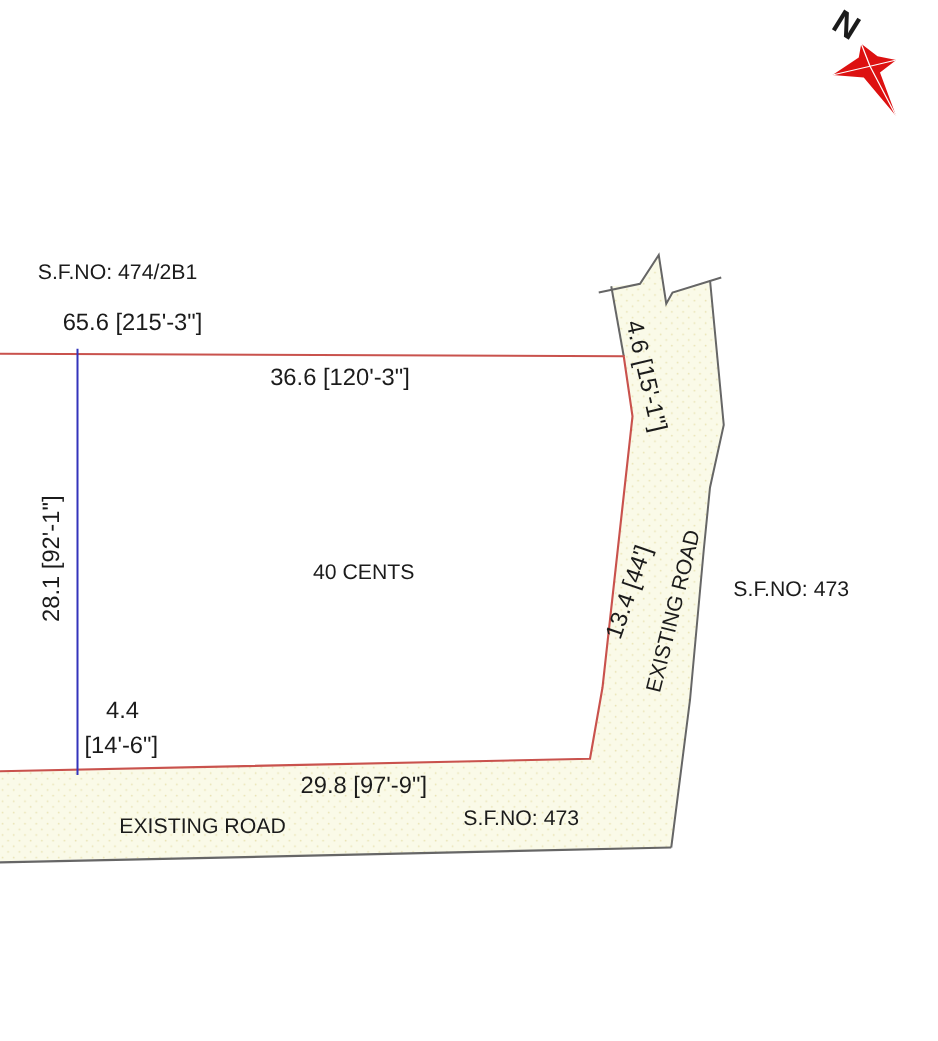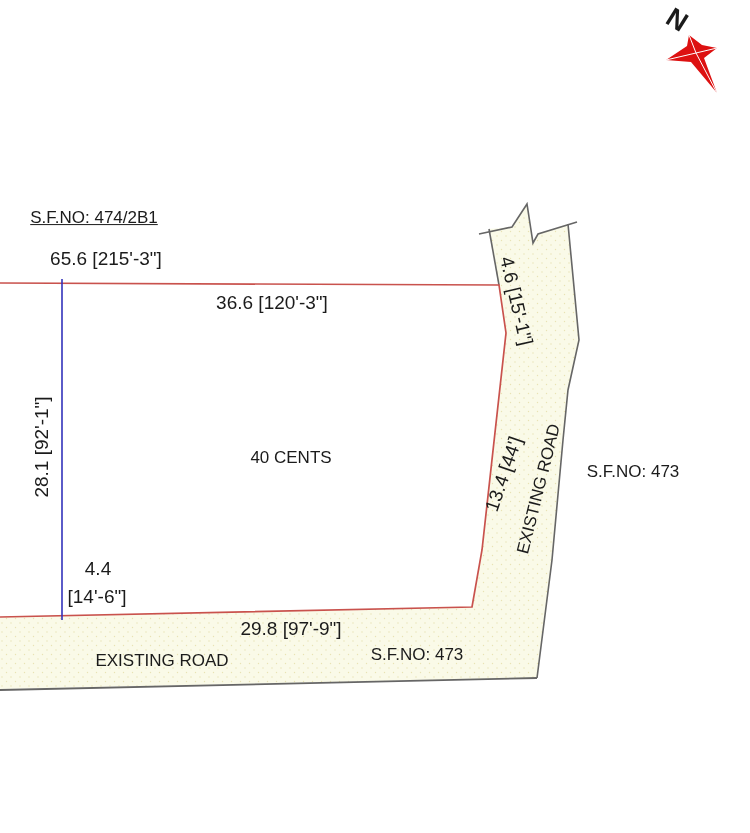--- a/index.html
+++ b/index.html
@@ -72,21 +72,21 @@
         <line x1="696" y1="53" x2="689" y2="35"></line>
         <line x1="696" y1="53" x2="717" y2="48"></line>
         <line x1="696" y1="53" x2="717" y2="93"></line>
         <line x1="696" y1="53" x2="666" y2="60"></line>
       </g>
     </g>
   </svg>
 
   <div class="label north-n" style="left:677px; top:20px;">N</div>
 
-  <div class="label small" style="left:94px; top:218px;text-decoration:underline;">S.F.NO: 474/2B1</div>
+  <div class="label small" style="left:94px; top:218px;">S.F.NO: 474/2B1</div>
 
   <div class="label dim" style="left:106px; top:259px;">65.6 [215'-3"]</div>
 
   <div class="label dim" style="left:272px; top:303px;">36.6 [120'-3"]</div>
 
   <div class="label dim rot77" style="left:516px; top:301px;">4.6 [15'-1"]</div>
 
   <div class="label dim rot-90" style="left:42px; top:447px;">28.1 [92'-1"]</div>
 
   <div class="label small" style="left:291px; top:458px;">40 CENTS</div>

